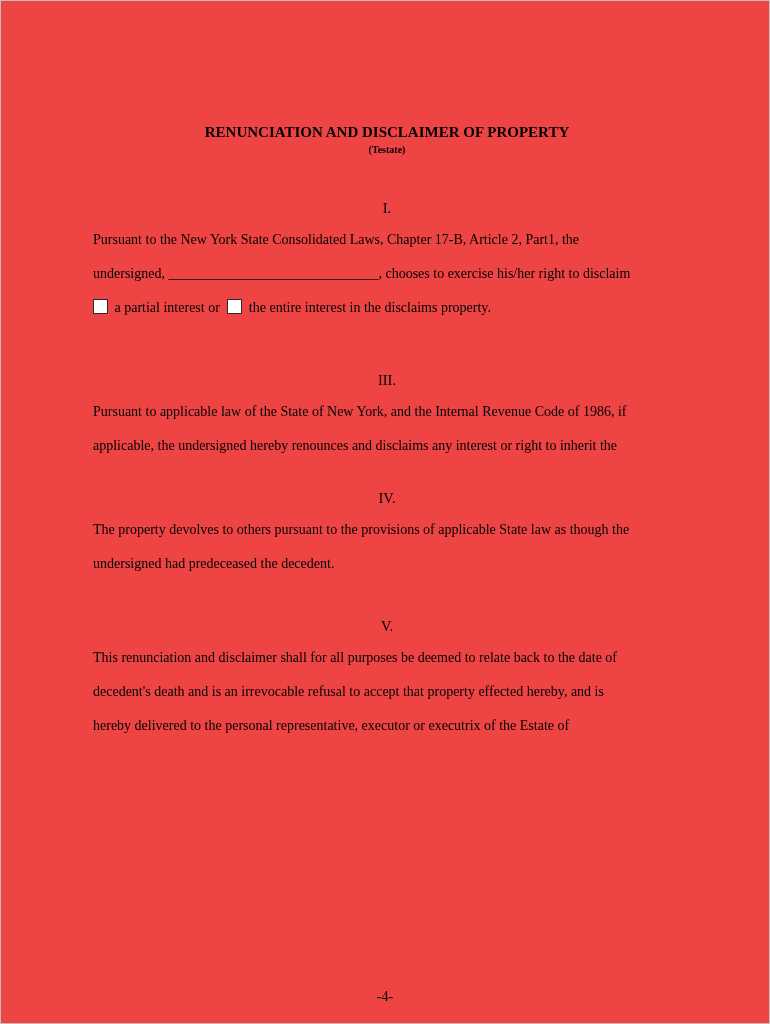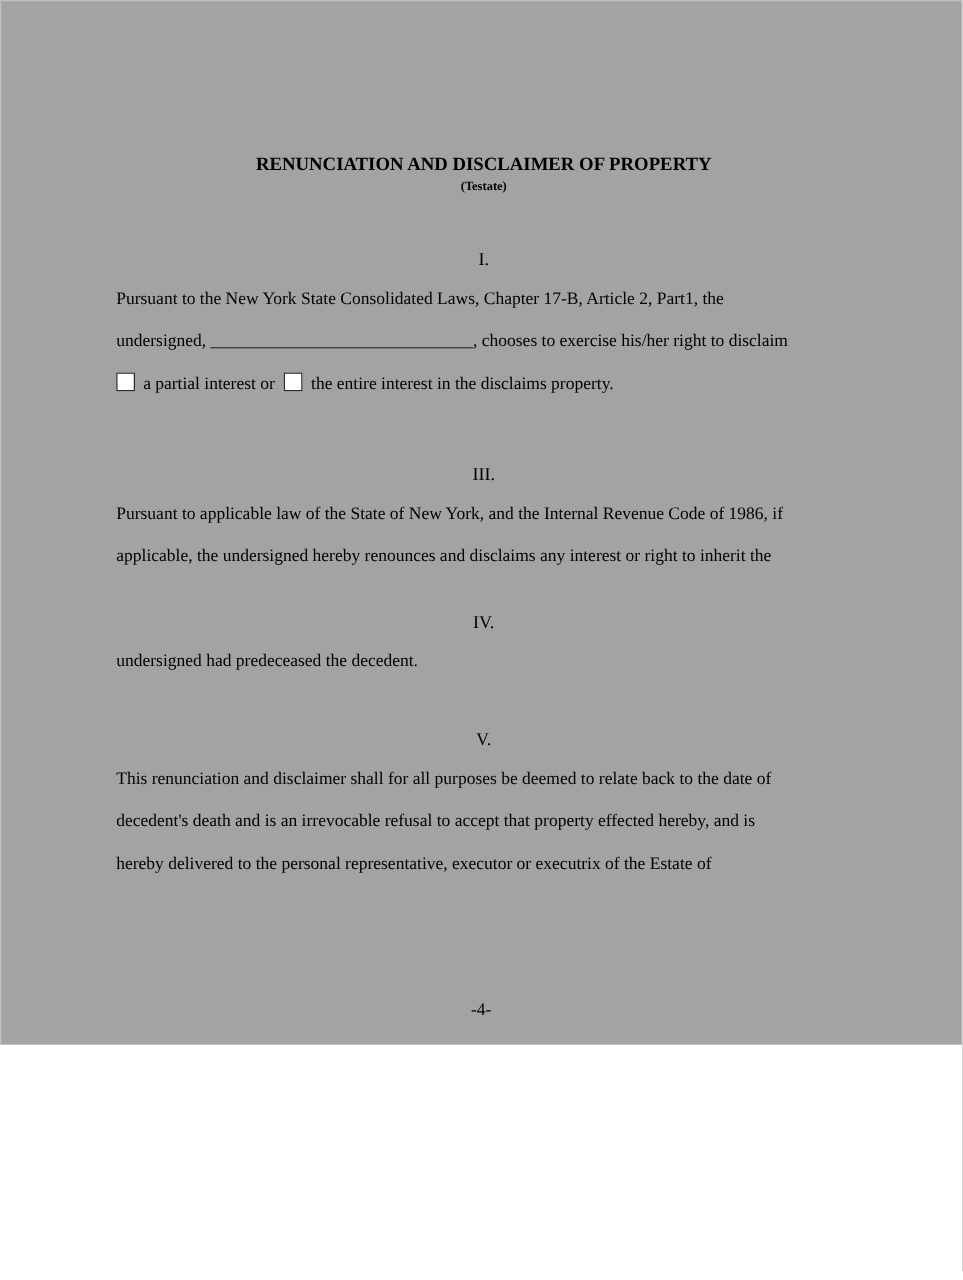--- a/index.html
+++ b/index.html
@@ -3,24 +3,24 @@
 <meta charset="utf-8">
 <style>
   html, body {
     margin: 0;
     padding: 0;
     background: #ffffff;
   }
   .page {
     position: relative;
     width: 770px;
-    height: 836px;
+    height: 1024px;
     box-sizing: border-box;
     border: 1px solid #bfbfbf;
-    background: #a3a3a3;
+    background: #ef4444;
     font-family: "Liberation Serif", "DejaVu Serif", serif;
     color: #000000;
     overflow: hidden;
   }
   .content {
     padding: 0 88px 0 92px;
   }
   .doc-title {
     margin: 122px 0 0 0;
     text-align: center;
@@ -101,20 +101,21 @@
 
 
     <div class="section sec-3">
       <div class="numeral">III.</div>
       <p class="line">Pursuant to applicable law of the State of New York, and the Internal Revenue Code of 1986, if</p>
       <p class="line">applicable, the undersigned hereby renounces and disclaims any interest or right to inherit the</p>
     </div>
 
     <div class="section sec-4">
       <div class="numeral">IV.</div>
+      <p class="line">The property devolves to others pursuant to the provisions of applicable State law as though the</p>
       <p class="line">undersigned had predeceased the decedent.</p>
     </div>
 
     <div class="section sec-5">
       <div class="numeral">V.</div>
       <p class="line">This renunciation and disclaimer shall for all purposes be deemed to relate back to the date of</p>
       <p class="line">decedent's death and is an irrevocable refusal to accept that property effected hereby, and is</p>
       <p class="line">hereby delivered to the personal representative, executor or executrix of the Estate of</p>
     </div>
 

